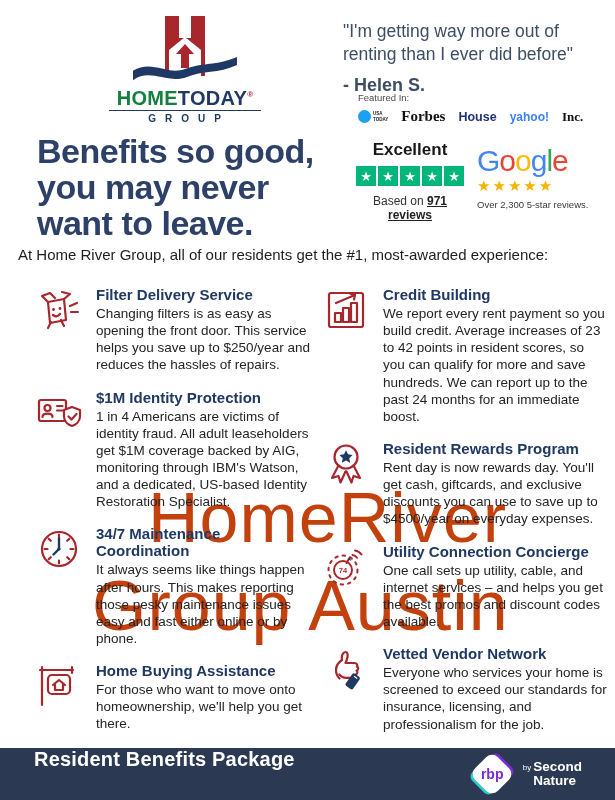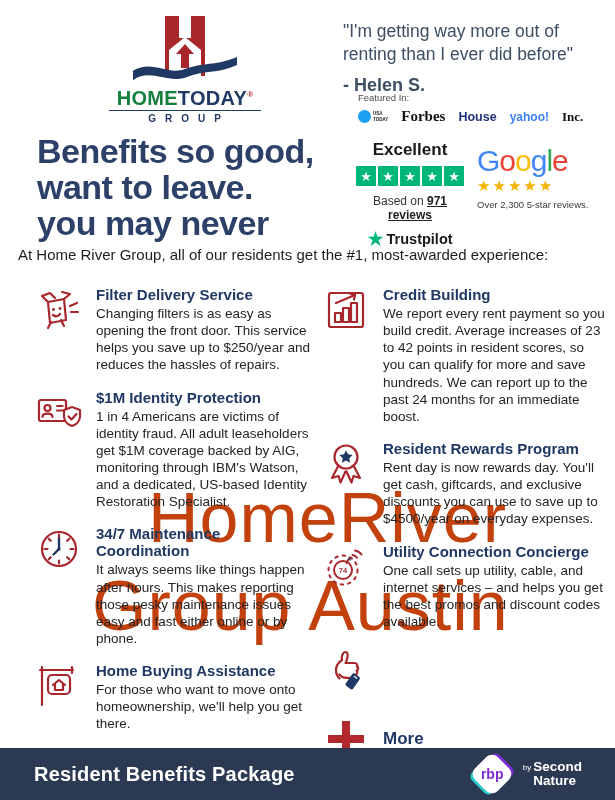--- a/index.html
+++ b/index.html
@@ -76,21 +76,21 @@
   .benefit { display:flex; gap:13px; margin-bottom:15px; }
   .bicon { flex:0 0 48px; width:48px; height:48px; }
   .bicon svg { width:48px; height:48px; display:block; }
   .btitle { font-size:15px; font-weight:700; color:#1F3864; margin-bottom:2px; }
   .bdesc { font-size:13.5px; line-height:1.27; color:#242424; }
   .benefit-more { align-items:center; margin-top:22px; }
   .benefit-more .btitle { font-size:17px; margin:0; }
 
   
   .footer { left:0; top:748px; width:615px; height:52px; background:#2B3A52;
-            display:flex; align-items:center; justify-content:space-between;
+            display:flex; justify-content:space-between;
             padding:0 33px 0 34px; }
   .f-title { font-size:20px; font-weight:700; color:#fff; letter-spacing:.2px; }
   .f-logo { display:flex; align-items:center; gap:8px; }
   .rbp-badge { position:relative; width:46px; height:46px; }
   .rbp-diamond { position:absolute; width:29px; height:29px; border-radius:6px;
                  transform:rotate(45deg); }
   .rbp-teal   { background:#2BC8CC; left:5px; top:11px; }
   .rbp-purple { background:#7C2BD6; left:12px; top:6px; }
   .rbp-white  { background:#fff; width:32px; height:32px; border-radius:8px;
                 left:7px; top:7px; display:flex; align-items:center; justify-content:center; }
@@ -151,38 +151,34 @@
       <span class="tp-star"></span>
       <span class="tp-star"></span>
       <span class="tp-star"></span>
       <span class="tp-star"></span>
       <span class="tp-star"></span>
     </div>
     <div class="tp-based">
       <span>Based on</span>
       <span class="tp-count">971 reviews</span>
     </div>
-    <div class="tp-brand">
-      <span class="tp-brand-star"></span>
-      <span>Trustpilot</span>
-    </div>
   </div>
 
   <div class="abs gg">
     <div class="gg-word">
       <span class="g-blue">G</span><span class="g-red">o</span><span class="g-yellow">o</span><span class="g-blue">g</span><span class="g-green">l</span><span class="g-red">e</span>
     </div>
     <div class="gg-stars">★★★★★</div>
     <div class="gg-caption">Over 2,300 5-star reviews.</div>
   </div>
 
   <div class="abs headline">
     <div>Benefits so good,</div>
+    <div>you may never</div>
     <div>want to leave.</div>
-    <div>you may never</div>
   </div>
 
   <div class="abs intro">At Home River Group, all of our residents get the #1, most-awarded experience:</div>
 
   <div class="abs col-left">
 
     <div class="benefit">
       <div class="bicon">
         <svg viewBox="0 0 48 48">
           <g fill="none" stroke="#A8272D" stroke-width="2.2" stroke-linecap="round" stroke-linejoin="round">
@@ -344,20 +340,24 @@
           <g fill="none" stroke="#A8272D" stroke-width="2.2" stroke-linecap="round" stroke-linejoin="round">
             <path d="M20 15 c-1 -4 1 -8 3.5 -8 2 0 2.5 2.5 2 5 -.4 2 -1 4 -2 6 h9 c2 0 3.5 1.8 2.5 3.6"></path>
             <path d="M35 21.6 c1.8 .8 1.6 3.4 -.4 4 1.4 1 .8 3.6 -1 4 .8 1.4 -.4 3.2 -2.2 3.2 h-7 c-3 0 -5.5 -1.4 -7 -3.5"></path>
             <path d="M20 15 c-3 2 -6 6 -6 10 0 3.5 1.5 6.5 3.5 8.5"></path>
           </g>
           <g transform="rotate(35 31 36)">
             <rect x="26.5" y="29" width="9" height="15" rx="2" fill="#1F3864"></rect>
             <path d="M29 31.5 h4" stroke="#fff" stroke-width="1.2"></path>
           </g>
         </svg>
+      </div>
+      <div class="btext">
+        <div class="btitle">Vetted Vendor Network</div>
+        <div class="bdesc">Everyone who services your home is screened to exceed our standards for insurance, licensing, and professionalism for the job.</div>
       </div>
     </div>
 
     <div class="benefit benefit-more">
       <div class="bicon">
         <svg viewBox="0 0 48 48">
           <path d="M24 6 V42 M6 24 H42" stroke="#B3282D" stroke-width="8"></path>
         </svg>
       </div>
       <div class="btext">

